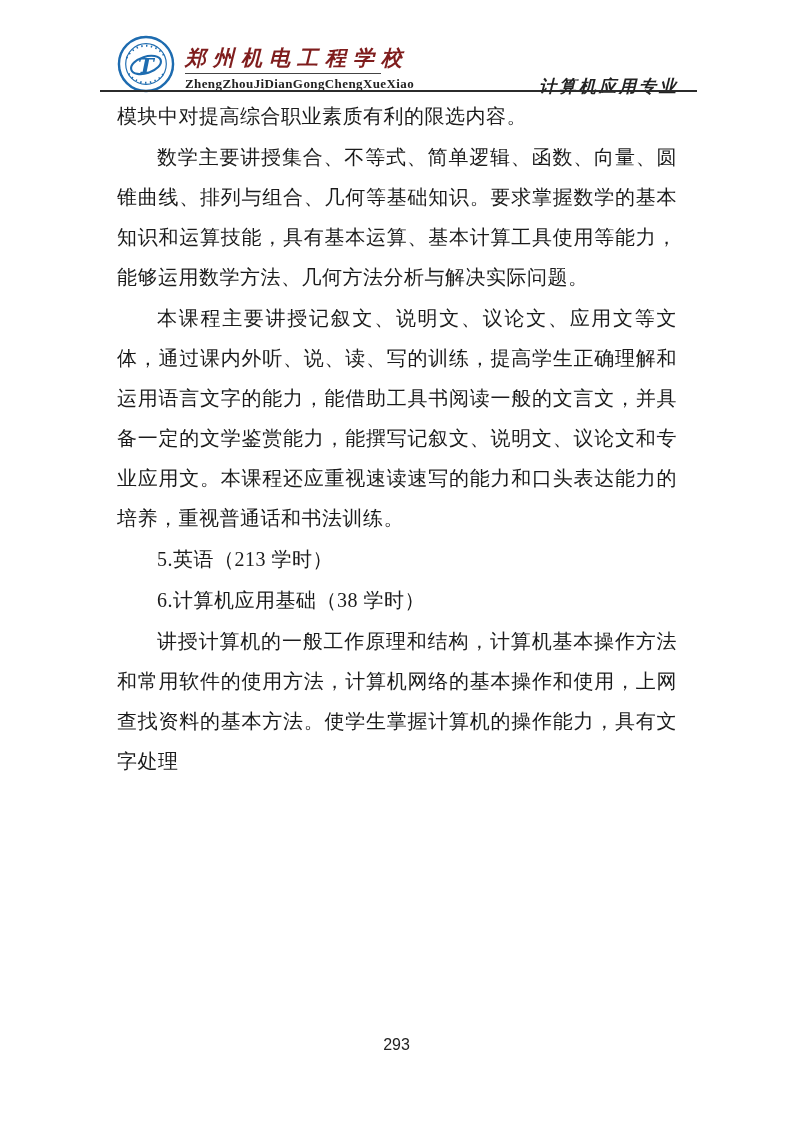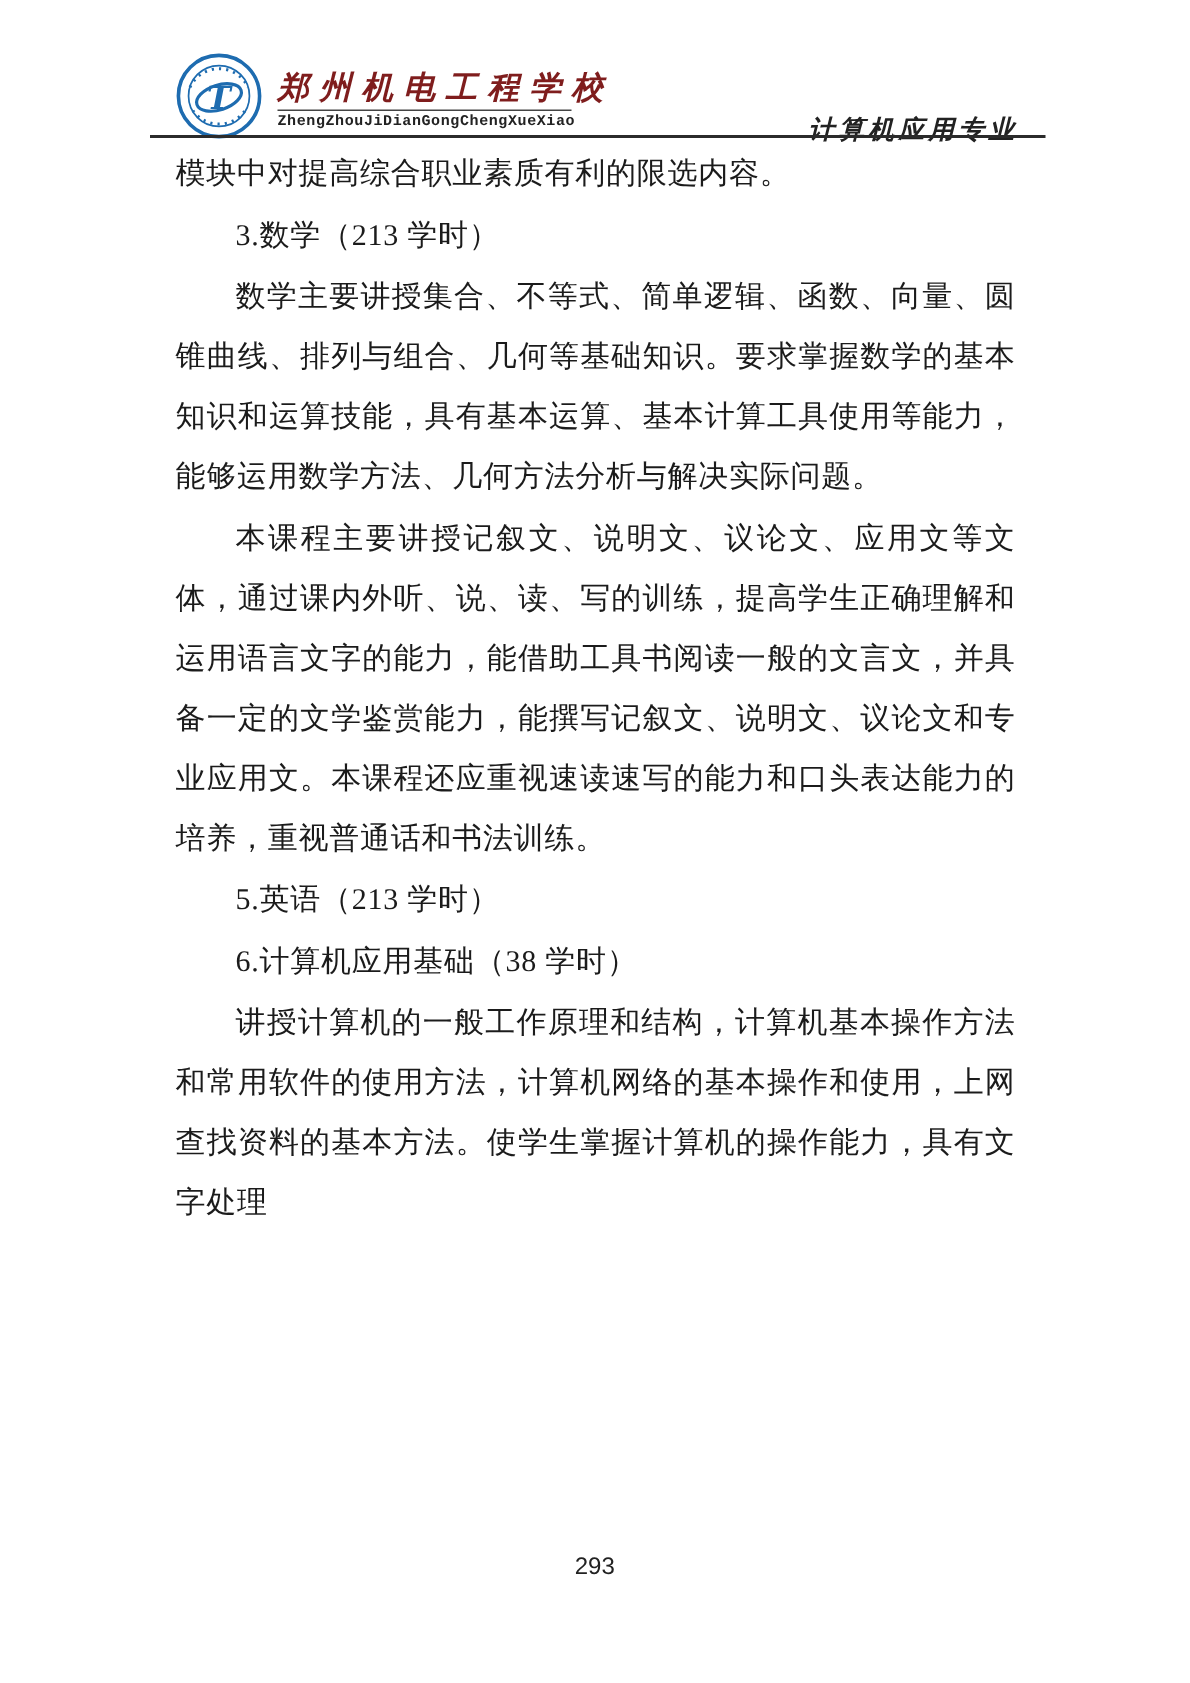--- a/index.html
+++ b/index.html
@@ -23,22 +23,22 @@
     font-size: 21px; font-weight: bold; font-style: italic;
     letter-spacing: 7px; color: #7f1d1d; white-space: nowrap;
     font-family: "DejaVu Serif", serif;
   }
   .school-underline {
     position: absolute; left: 85px; top: 43px; width: 196px; height: 1px;
     background: #444;
   }
   .school-py {
     position: absolute; left: 85px; top: 46px;
-    font-size: 10px; font-weight: bold; letter-spacing: 0.4px;
-    color: #222; font-family: Liberation Mono, monospace;
+    font-size: 13px; font-weight: bold; letter-spacing: 0.4px;
+    color: #222; font-family: Liberation Serif, serif;
     white-space: nowrap;
   }
   .major {
     position: absolute; right: 18px; top: 27px;
     font-size: 17px; font-weight: bold; font-style: italic;
     letter-spacing: 3px; color: #222; white-space: nowrap;
     font-family: "DejaVu Serif", serif;
     margin-top: 18px;
   }
   .header-rule {
@@ -90,21 +90,20 @@
     <div class="school-cn">郑州机电工程学校</div>
     <div class="school-underline"></div>
     <div class="school-py">ZhengZhouJiDianGongChengXueXiao</div>
     <div class="major">计算机应用专业</div>
   </div>
 
   <div class="header-rule"></div>
 
   <div class="doc-body">
       <p class="para no-indent">模块中对提高综合职业素质有利的限选内容。</p>
-      <p class="para heading">3.数学（213 学时）</p>
       <p class="para">数学主要讲授集合、不等式、简单逻辑、函数、向量、圆锥曲线、排列与组合、几何等基础知识。要求掌握数学的基本知识和运算技能，具有基本运算、基本计算工具使用等能力，能够运用数学方法、几何方法分析与解决实际问题。</p>
       <p class="para">本课程主要讲授记叙文、说明文、议论文、应用文等文体，通过课内外听、说、读、写的训练，提高学生正确理解和运用语言文字的能力，能借助工具书阅读一般的文言文，并具备一定的文学鉴赏能力，能撰写记叙文、说明文、议论文和专业应用文。本课程还应重视速读速写的能力和口头表达能力的培养，重视普通话和书法训练。</p>
       <p class="para heading">5.英语（213 学时）</p>
       <p class="para heading">6.计算机应用基础（38 学时）</p>
       <p class="para">讲授计算机的一般工作原理和结构，计算机基本操作方法和常用软件的使用方法，计算机网络的基本操作和使用，上网查找资料的基本方法。使学生掌握计算机的操作能力，具有文字处理</p>
     </div>
 
   <div class="footer">
     <span>293</span>
   </div>

